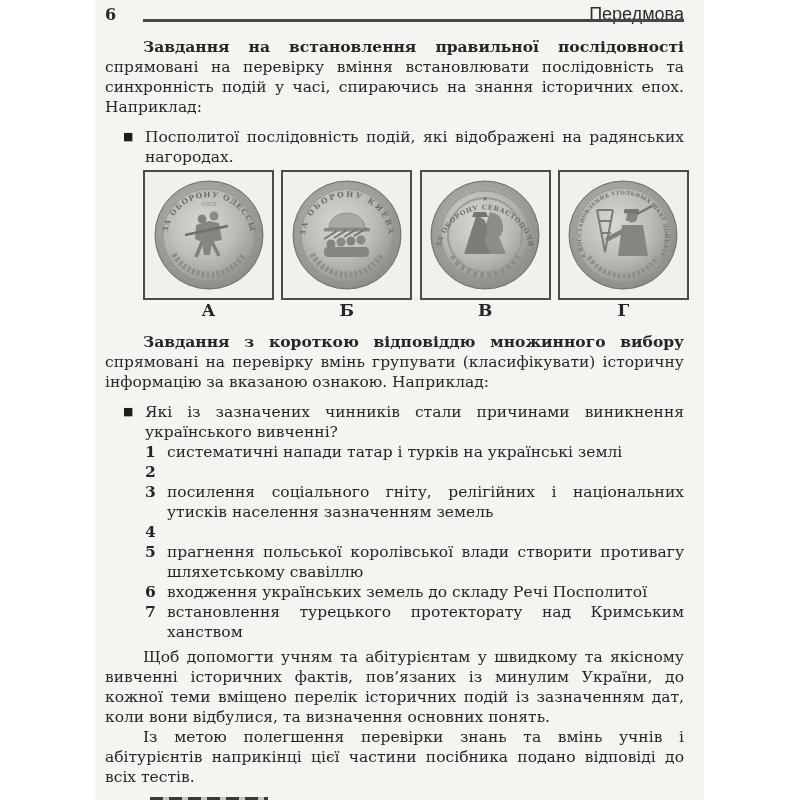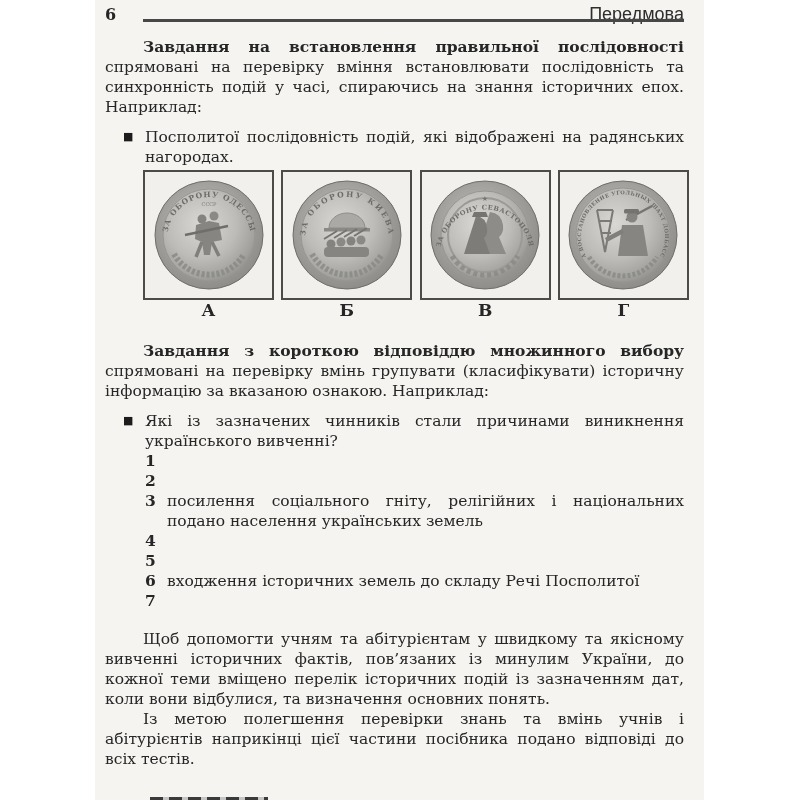--- a/index.html
+++ b/index.html
@@ -11,22 +11,22 @@
   
   .hdr{position:relative;height:20px;}
   .hdr-num{position:absolute;left:0;top:1px;font-weight:bold;font-size:16px;}
   .hdr-title{position:absolute;right:0;top:0;font-family:"Liberation Sans",sans-serif;
              font-size:18px;color:#2e2e2e;}
   .hdr-rule{position:absolute;left:38px;right:0;top:15px;height:3px;background:#474747;}
 
   
   .para{font-size:15.5px;line-height:20px;text-align:justify;text-indent:38px;margin:0;}
   .p1{margin-top:13px;}
-  .p2{margin-top:21px;}
-  .p3{margin-top:18px;}
+  .p2{margin-top:12px;}
+  .p3{margin-top:5px;}
   .p4{margin-top:0;}
   .lead{font-weight:bold;}
 
   .bullet-item{display:flex;margin-top:10px;font-size:15.5px;line-height:20px;}
   .bullet-marker{flex:0 0 22px;margin-left:18px;font-size:11px;line-height:20px;color:#1c1c1c;}
   .bullet-text{flex:1;text-align:justify;}
 
   
   .medal-row{display:flex;justify-content:space-between;margin:3px 0 0 38px;width:546px;}
   .medal-cell{width:131px;}
@@ -173,40 +173,43 @@
       <p class="para p2"><span class="lead">Завдання з короткою відповіддю множинного вибору</span><span> спрямовані на перевірку вмінь групувати (класифікувати) історичну інформацію за вказаною ознакою. Наприклад:</span></p>
 
       <div class="bullet-item">
         <span class="bullet-marker">■</span>
         <span class="bullet-text">Які із зазначених чинників стали причинами виникнення українського вивченні?</span>
       </div>
 
       <div>
         <div class="num-item">
           <span class="num">1</span>
+          <span class="num-text">систематичні напади татар і турків на українські землі</span>
         </div>
         <div class="num-item">
           <span class="num">2</span>
         </div>
         <div class="num-item">
           <span class="num">3</span>
-          <span class="num-text">посилення соціального гніту, релігійних і національних подано населення українських земель</span>
+          <span class="num-text">посилення соціального гніту, релігійних і національних утисків населення зазначенням земель</span>
         </div>
         <div class="num-item">
           <span class="num">4</span>
         </div>
         <div class="num-item">
           <span class="num">5</span>
+          <span class="num-text">прагнення польської королівської влади створити противагу шляхетському свавіллю</span>
         </div>
         <div class="num-item">
           <span class="num">6</span>
-          <span class="num-text">входження історичних земель до складу Речі Посполитої</span>
+          <span class="num-text">входження українських земель до складу Речі Посполитої</span>
         </div>
         <div class="num-item">
           <span class="num">7</span>
+          <span class="num-text">встановлення турецького протекторату над Кримським ханством</span>
         </div>
       </div>
 
       <p class="para p3">Щоб допомогти учням та абітурієнтам у швидкому та якісному вивченні історичних фактів, пов’язаних із минулим України, до кожної теми вміщено перелік історичних подій із зазначенням дат, коли вони відбулися, та визначення основних понять.</p>
       <p class="para p4">Із метою полегшення перевірки знань та вмінь учнів і абітурієнтів наприкінці цієї частини посібника подано відповіді до всіх тестів.</p>
 
     </div>
     <div class="cutoff"></div>
   </div>
 </div>

